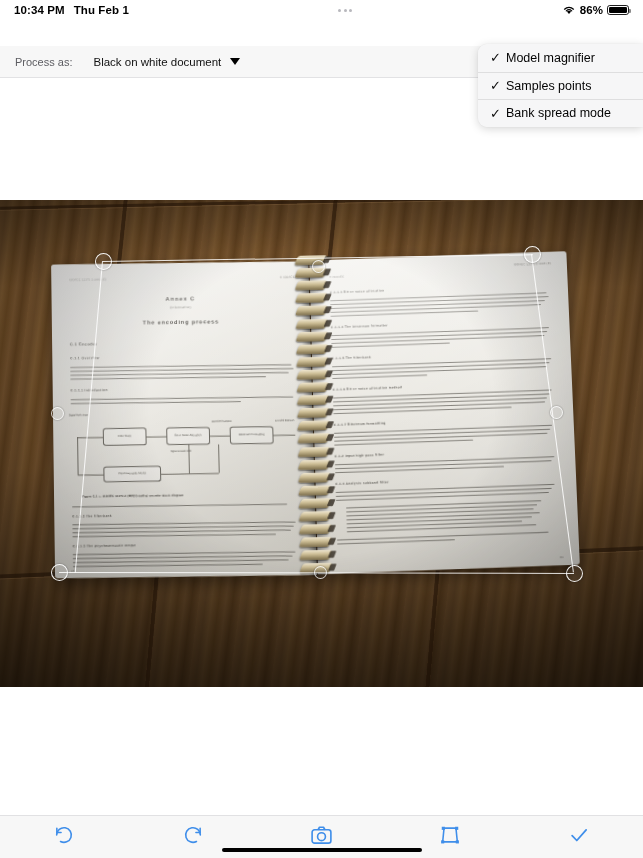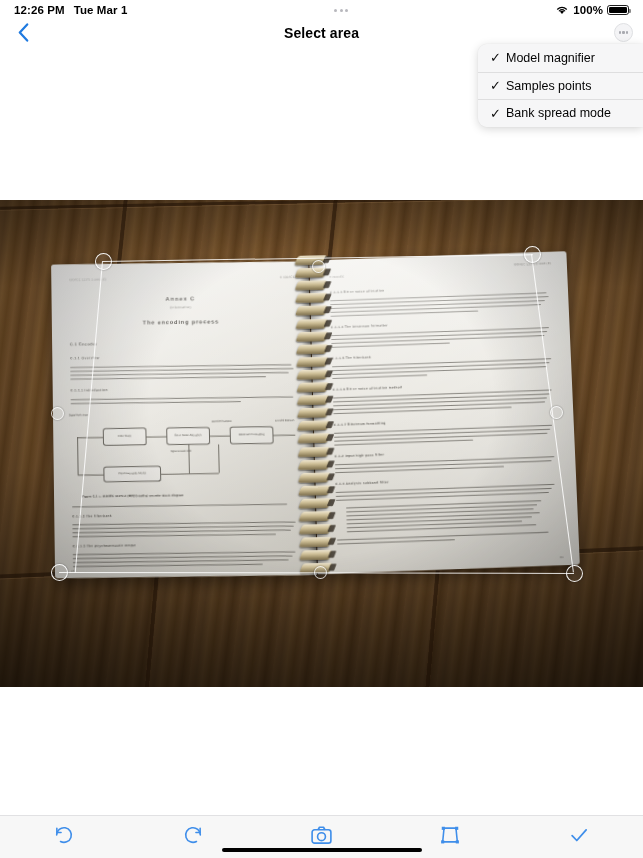--- a/index.html
+++ b/index.html
@@ -268,59 +268,53 @@
     background: #000; z-index: 40;
   }
 </style>
 </head>
 <body>
 
 <div id="app">
 
   <div class="statusbar">
     <div class="sb-left">
-      <span>12:26 PM</span>
-      <span>Tue Mar 1</span>
+      <span>10:34 PM</span>
+      <span>Thu Feb 1</span>
     </div>
     <div class="sb-center">
       <span class="sb-dots">
           <i></i>
           <i></i>
           <i></i>
         </span>
     </div>
     <div class="sb-right">
       <span class="wifi-ico">
         <svg width="14" height="11" viewBox="0 0 16 12">
           <path d="M8 11.2 L5.6 8.4 a3.7 3.7 0 0 1 4.8 0 Z" fill="#000"></path>
           <path d="M2.9 5.6 a7.4 7.4 0 0 1 10.2 0" stroke="#000" stroke-width="1.5" fill="none" stroke-linecap="round"></path>
           <path d="M4.9 7.6 a4.6 4.6 0 0 1 6.2 0" stroke="#000" stroke-width="1.4" fill="none" stroke-linecap="round"></path>
         </svg>
       </span>
-      <span>100%</span>
+      <span>86%</span>
       <span class="batt">
           <i style="width:100%"></i>
         </span>
     </div>
   </div>
 
-  <div class="navbar">
-    <div class="nav-back">
-      <svg width="11" height="19" viewBox="0 0 11 19">
-        <path d="M9.2 1.4 L1.8 9.5 L9.2 17.6" stroke="#1f7ae0" stroke-width="2.2" fill="none" stroke-linecap="round" stroke-linejoin="round"></path>
-      </svg>
-    </div>
-    <div class="nav-title">Select area</div>
-    <div class="nav-more">
-      <i></i>
-        <i></i>
-        <i></i>
-    </div>
+
+  <div class="processbar">
+    <span class="pb-label">Process as:</span>
+    <span class="pb-select">
+      <span class="pb-value">Black on white document</span>
+      <span class="pb-caret"></span>
+    </span>
   </div>
-
 
   <div class="menu">
     <div class="menu-item">
       <span class="menu-check">✓</span>
       <span>Model magnifier</span>
     </div>
     <div class="menu-item">
       <span class="menu-check">✓</span>
       <span>Samples points</span>
     </div>

